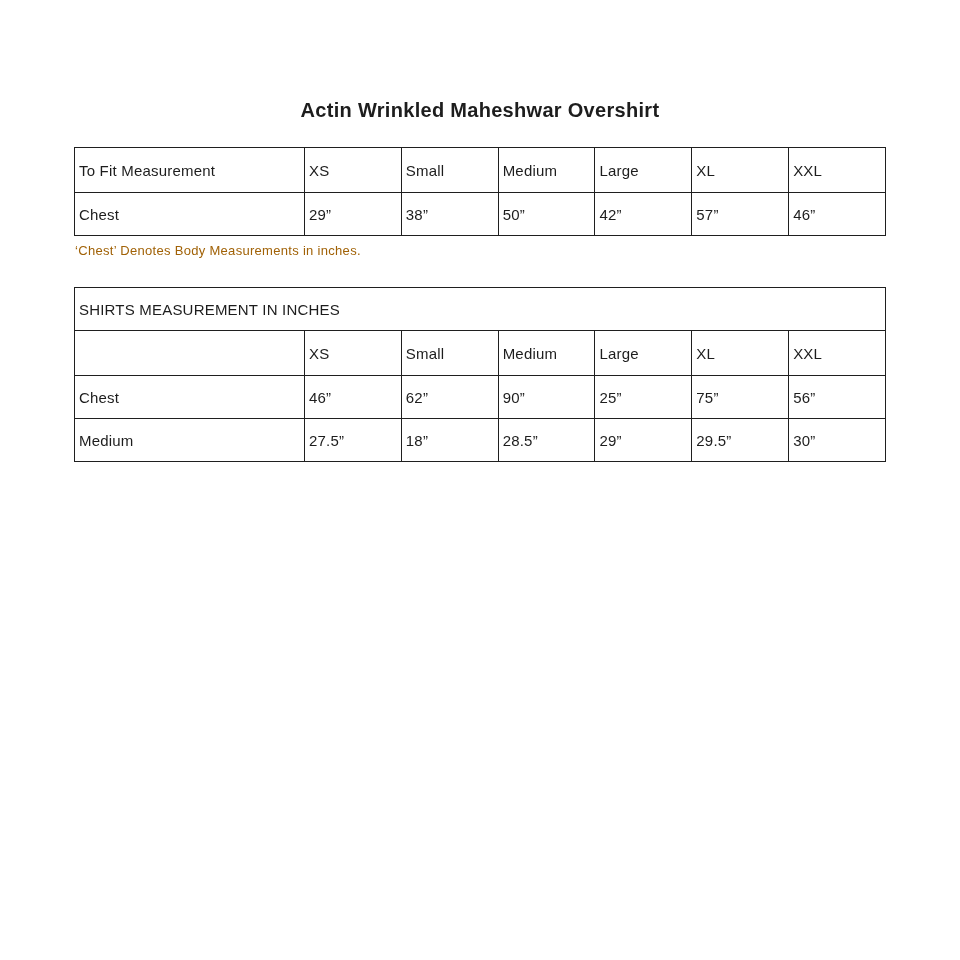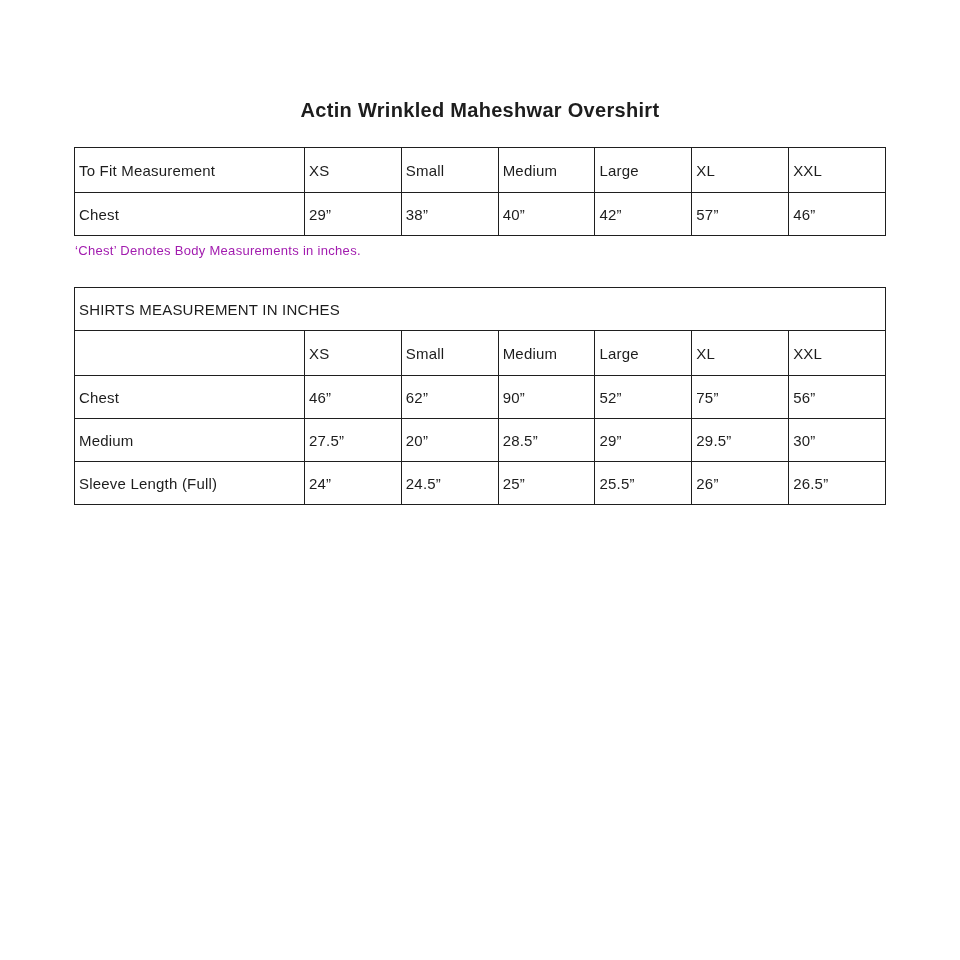--- a/index.html
+++ b/index.html
@@ -48,21 +48,21 @@
   tr.header-row td {
     height: 44px;
   }
   td.caption-cell {
     font-size: 16px;
     height: 40px;
     letter-spacing: 0.5px;
   }
   .note {
     font-size: 13px;
-    color: #a21caf;
+    color: #a16207;
     letter-spacing: 0.3px;
     margin: 7px 0 0 1px;
     text-align: left;
   }
   table.shirts {
     margin-top: 29px;
   }
 </style>
 </head>
 <body>
@@ -88,21 +88,21 @@
         <td>Small</td>
         <td>Medium</td>
         <td>Large</td>
         <td>XL</td>
         <td>XXL</td>
       </tr>
       <tr>
         <td class="label-cell">Chest</td>
         <td>29”</td>
         <td>38”</td>
-        <td>40”</td>
+        <td>50”</td>
         <td>42”</td>
         <td>57”</td>
         <td>46”</td>
       </tr>
     </tbody>
   </table>
 
   <p class="note">‘Chest’ Denotes Body Measurements in inches.</p>
 
   <table class="size-table shirts">
@@ -126,38 +126,29 @@
         <td>Medium</td>
         <td>Large</td>
         <td>XL</td>
         <td>XXL</td>
       </tr>
       <tr>
         <td class="label-cell">Chest</td>
         <td>46”</td>
         <td>62”</td>
         <td>90”</td>
-        <td>52”</td>
+        <td>25”</td>
         <td>75”</td>
         <td>56”</td>
       </tr>
       <tr>
         <td class="label-cell">Medium</td>
         <td>27.5”</td>
-        <td>20”</td>
+        <td>18”</td>
         <td>28.5”</td>
         <td>29”</td>
         <td>29.5”</td>
         <td>30”</td>
-      </tr>
-      <tr>
-        <td class="label-cell">Sleeve Length (Full)</td>
-        <td>24”</td>
-        <td>24.5”</td>
-        <td>25”</td>
-        <td>25.5”</td>
-        <td>26”</td>
-        <td>26.5”</td>
       </tr>
     </tbody>
   </table>
 
 </div>
 
 </body></html>

